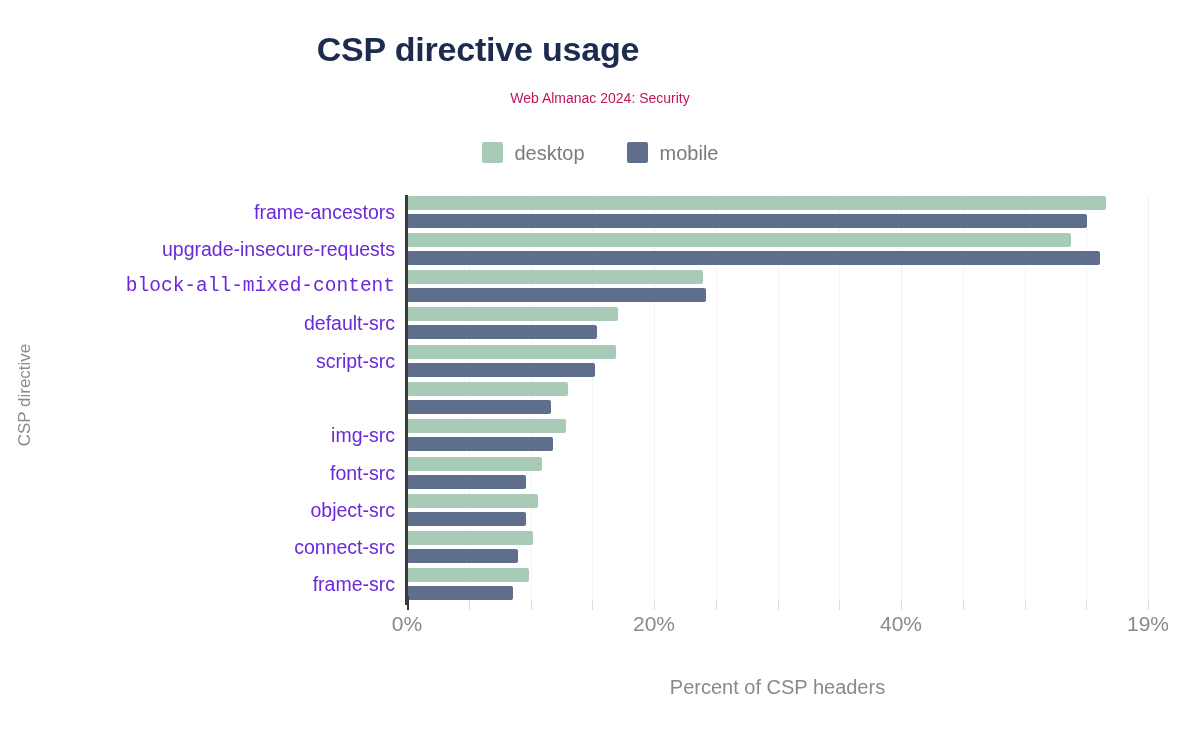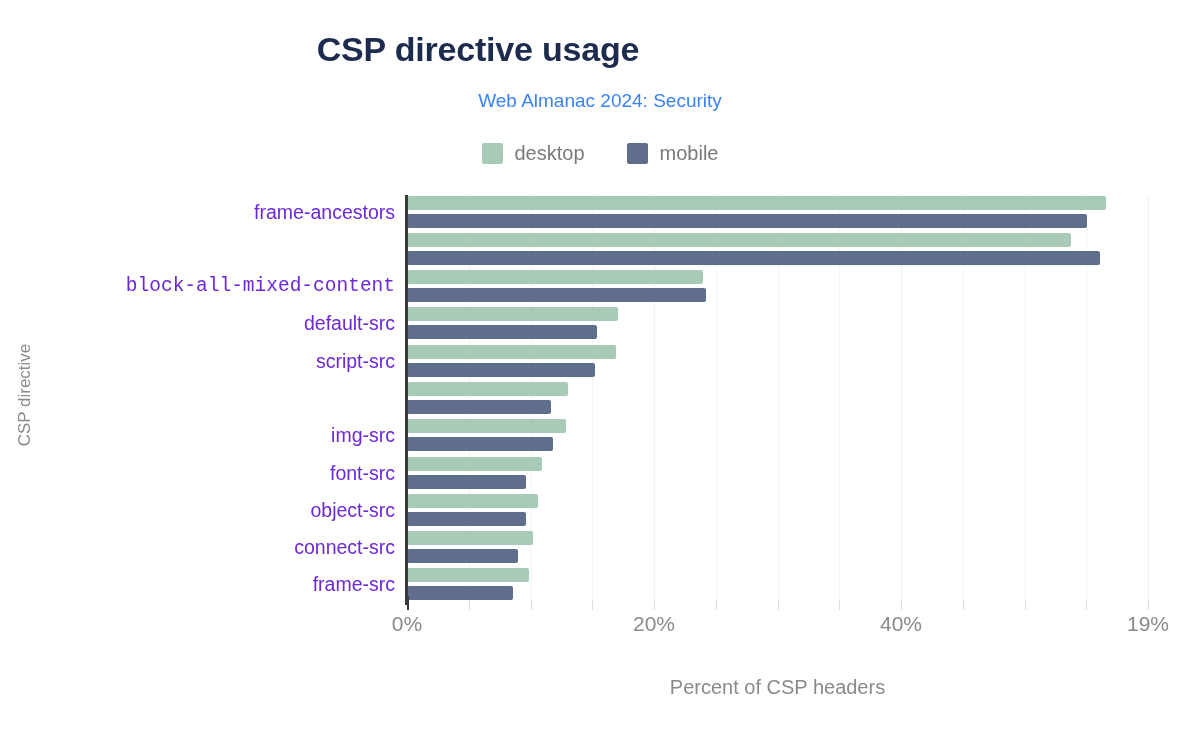--- a/index.html
+++ b/index.html
@@ -28,39 +28,39 @@
     color: #1f2d४8;
     color: #1d2b4f;
     letter-spacing: -0.2px;
   }
   #chart-subtitle {
     position: absolute;
     top: 90px;
     left: 0;
     width: 1200px;
     text-align: center;
-    font-size: 19px;
+    font-size: 14px;
     font-weight: normal;
-    color: #3b82f6;
+    color: #be185d;
   }
 
   
   #legend {
     position: absolute;
     top: 142px;
     left: 0;
     width: 1200px;
     display: flex;
     justify-content: center;
     align-items: center;
     gap: 42px;
   }
   .legend-item {
     display: flex;
-    align-items: center;
+    align-items: flex-start;
     gap: 12px;
   }
   .legend-swatch {
     width: 21px;
     height: 21px;
     border-radius: 2px;
     display: block;
   }
   .legend-label {
     font-size: 20px;
@@ -253,20 +253,21 @@
       <div class="bar-row" style="top: 373.364px; height: 36px;">
         <div class="bar desktop" title="desktop: 9.9%" style="width: 122.265px; background: rgb(168, 203, 183);"></div>
         <div class="bar mobile" title="mobile: 8.6%" style="width: 106.21px; background: rgb(95, 110, 140);"></div>
       </div>
     </div>
   <div id="axis-line"></div>
 </div>
 
 <div id="ytick-holder">
     <div class="ytick" style="top: 5.63636px;">frame-ancestors</div>
+    <div class="ytick" style="top: 42.9091px;">upgrade-insecure-requests</div>
     <div class="ytick" style="top: 80.1818px; font-family: Liberation Mono, monospace;">block-all-mixed-content</div>
     <div class="ytick" style="top: 154.727px;">script-src</div>
     <div class="ytick" style="top: 117.455px;">default-src</div>
     <div class="ytick" style="top: 229.273px;">img-src</div>
     <div class="ytick" style="top: 266.545px;">font-src</div>
     <div class="ytick" style="top: 303.818px;">object-src</div>
     <div class="ytick" style="top: 341.091px;">connect-src</div>
     <div class="ytick" style="top: 378.364px;">frame-src</div>
   </div>
 

